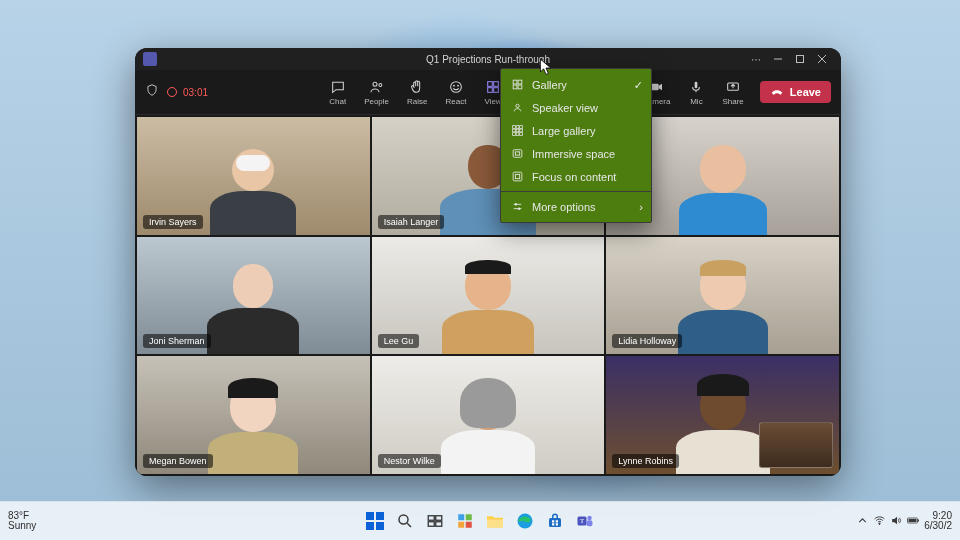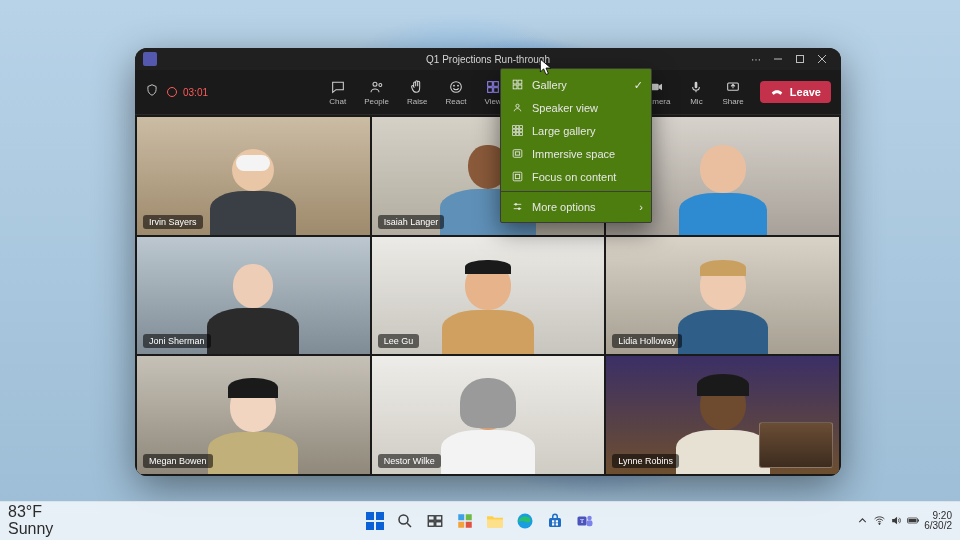--- a/index.html
+++ b/index.html
@@ -67,21 +67,21 @@
   
   .cursor{position:absolute;left:538px;top:58px;z-index:6}
   .cursor svg{width:16px;height:20px}
   
   .taskbar{
     position:absolute;left:0;right:0;bottom:0;height:38px;
     background:rgba(243,247,252,.88);backdrop-filter:blur(6px);
     border-top:1px solid rgba(0,0,0,.06);
     display:flex;align-items:center;padding:0 8px;font-size:10px;color:#2c2c2c;
   }
-  .tb-left{display:flex;flex-direction:column;line-height:1.05;font-size:16px}
+  .tb-left{display:flex;flex-direction:column;line-height:1.05;font-size:10px}
   .tb-center{position:absolute;left:50%;transform:translateX(-50%);display:flex;align-items:center;gap:8px}
   .tb-icon{width:22px;height:22px;border-radius:4px;display:flex;align-items:center;justify-content:center}
   .tb-right{position:absolute;right:8px;display:flex;align-items:center;gap:4px}
   .tray-ico svg{width:13px;height:13px}
   .clock{display:flex;flex-direction:column;align-items:flex-end;line-height:1.05;font-size:10px}
 </style>
 </head>
 <body>
 
 <div class="desktop"></div>

